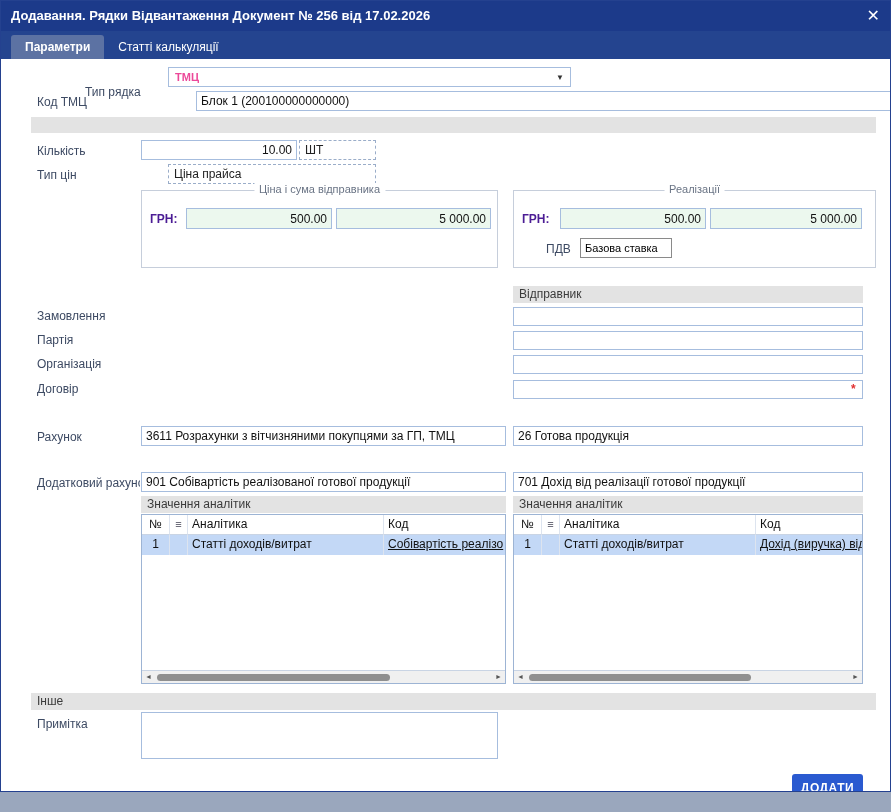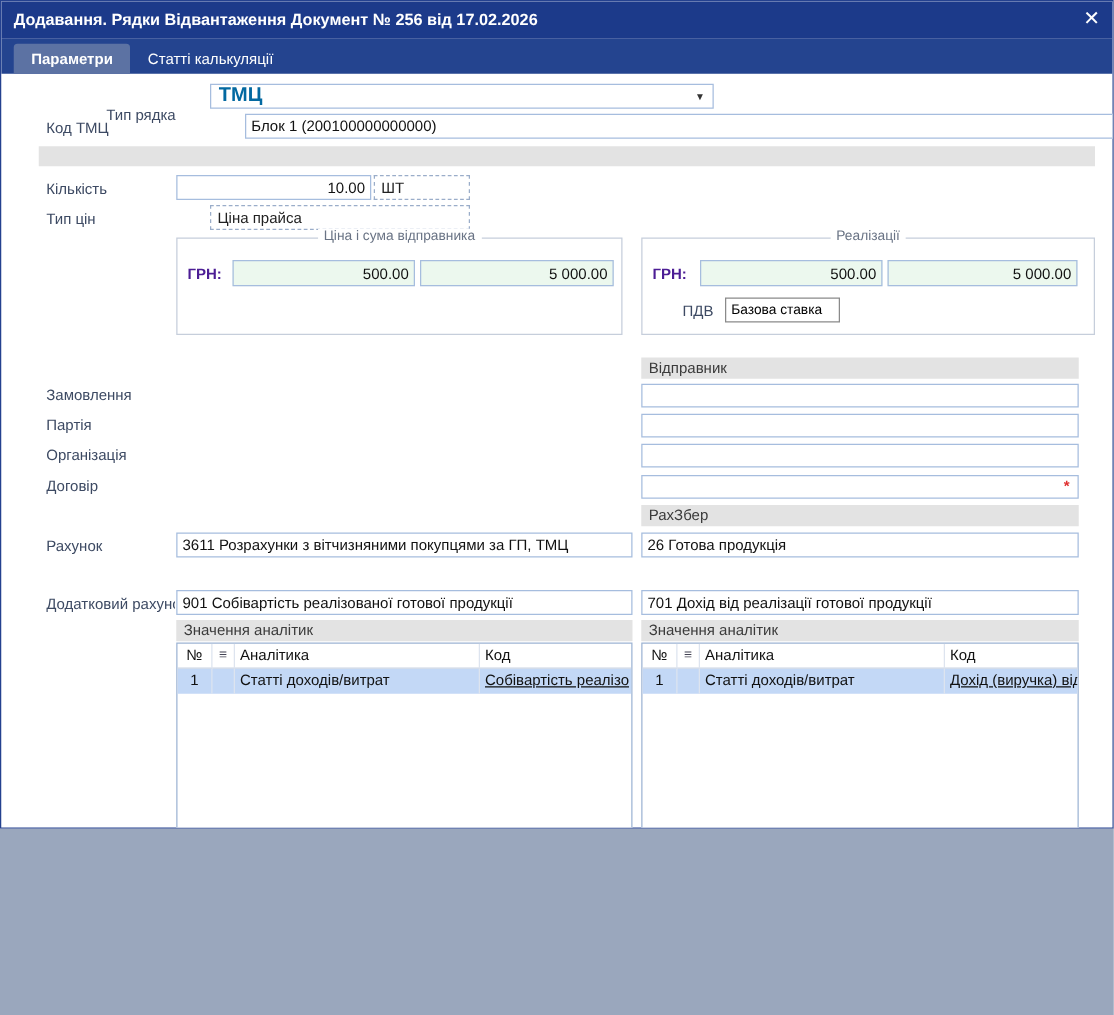--- a/index.html
+++ b/index.html
@@ -1,35 +1,35 @@
 <!DOCTYPE html>
 <html><head>
 <meta charset="utf-8">
 <style>
   html,body{margin:0;padding:0;background:#9aa7bd;}
   *{box-sizing:border-box;font-family:"Liberation Sans",sans-serif;}
-  .dialog{position:relative;width:891px;height:663px;background:#fff;border:1px solid #24418f;overflow:hidden;}
+  .dialog{position:relative;width:891px;height:792px;background:#fff;border:1px solid #24418f;overflow:hidden;}
   .abs{position:absolute;}
   .titlebar{left:0;top:0;width:100%;height:30px;background:#1c3a8a;color:#fff;}
   .titletext{left:10px;top:0;line-height:30px;font-size:13px;font-weight:bold;white-space:nowrap;}
   .closex{right:10px;top:0;line-height:30px;font-size:16px;color:#fff;cursor:pointer;}
   .tabstrip{left:0;top:30px;width:100%;height:28px;background:#24448f;display:flex;align-items:flex-end;padding-left:10px;}
   .tab{height:24px;line-height:24px;padding:0 14px;font-size:12px;color:#fff;border-radius:3px 3px 0 0;cursor:pointer;}
   .tab.active{background:#5c72a3;font-weight:bold;}
   .lbl{font-size:12px;color:#3d4a63;white-space:nowrap;overflow:hidden;}
   .inp{border:1px solid #a6bdde;background:#fff;font-size:12px;padding:0 4px;color:#111;}
   input.inp,textarea.inp{outline:none;}
   .money{background:#ecf8ee;text-align:right;}
   .dashedbox{border:1px dashed #9aadc9;background:#fff;font-size:12px;color:#222;padding:0 5px;line-height:18px;}
   .bar{background:#e3e3e3;color:#3b3b3b;font-size:12px;line-height:17px;padding:0 6px;}
   .fieldset{border:1px solid #c6cedb;background:#fff;}
   .legend{position:absolute;top:-8px;left:50%;transform:translateX(-50%);background:#fff;padding:0 5px;font-size:11px;color:#6a7485;white-space:nowrap;}
   .grn{font-size:12px;font-weight:bold;color:#4c1d95;}
   .combo{border:1px solid #a6bdde;background:#fff;display:flex;align-items:center;justify-content:space-between;padding:0 6px;cursor:pointer;}
-  .combo .val{font-size:16px;font-weight:bold;color:#0369a1;}
+  .combo .val{font-size:11px;font-weight:bold;color:#ec4899;}
   .combo .arrow{font-size:8px;color:#333;}
   .tbl{border:1px solid #9db4d4;background:#fff;overflow:hidden;}
   .trow{display:flex;height:20px;align-items:stretch;}
   .thead .cell{border-bottom:1px solid #c9d4e4;}
   .cell{font-size:12px;color:#111;padding:0 4px;line-height:19px;border-right:1px solid #dde4ef;white-space:nowrap;overflow:hidden;}
   .cell:last-child{border-right:none;}
   .cnum{width:28px;text-align:center;flex:none;}
   .cicon{width:18px;flex:none;text-align:center;color:#445;font-size:11px;}
   .cana{width:196px;flex:none;}
   .ccode{flex:1;}
@@ -99,21 +99,20 @@
   <div class="abs lbl" style="left:36px;top:332px;width:110px;">Партія</div>
   <input class="abs inp" style="left: 512px; top: 330px; width: 350px; height: 19px;" value="">
 
   <div class="abs lbl" style="left:36px;top:356px;width:110px;">Організація</div>
   <input class="abs inp" style="left: 512px; top: 354px; width: 350px; height: 19px;" value="">
 
   <div class="abs lbl" style="left:36px;top:381px;width:110px;">Договір</div>
   <input class="abs inp" style="left: 512px; top: 379px; width: 350px; height: 19px;" value="">
   <div class="abs req" style="left:850px;top:381px;">*</div>
 
-  <div class="abs bar" style="left:512px;top:403px;width:350px;height:17px;">РахЗбер</div>
 
   <div class="abs lbl" style="left:36px;top:429px;width:100px;">Рахунок</div>
   <input class="abs inp" style="left: 140px; top: 425px; width: 365px; height: 20px;" value="3611 Розрахунки з вітчизняними покупцями за ГП, ТМЦ">
   <input class="abs inp" style="left: 512px; top: 425px; width: 350px; height: 20px;" value="26 Готова продукція">
 
   <div class="abs lbl" style="left:36px;top:475px;width:103px;">Додатковий рахунок</div>
   <input class="abs inp" style="left: 140px; top: 471px; width: 365px; height: 20px;" value="901 Собівартість реалізованої готової продукції">
   <input class="abs inp" style="left: 512px; top: 471px; width: 350px; height: 20px;" value="701 Дохід від реалізації готової продукції">
 
   <div class="abs bar" style="left:140px;top:495px;width:365px;height:17px;">Значення аналітик</div>

